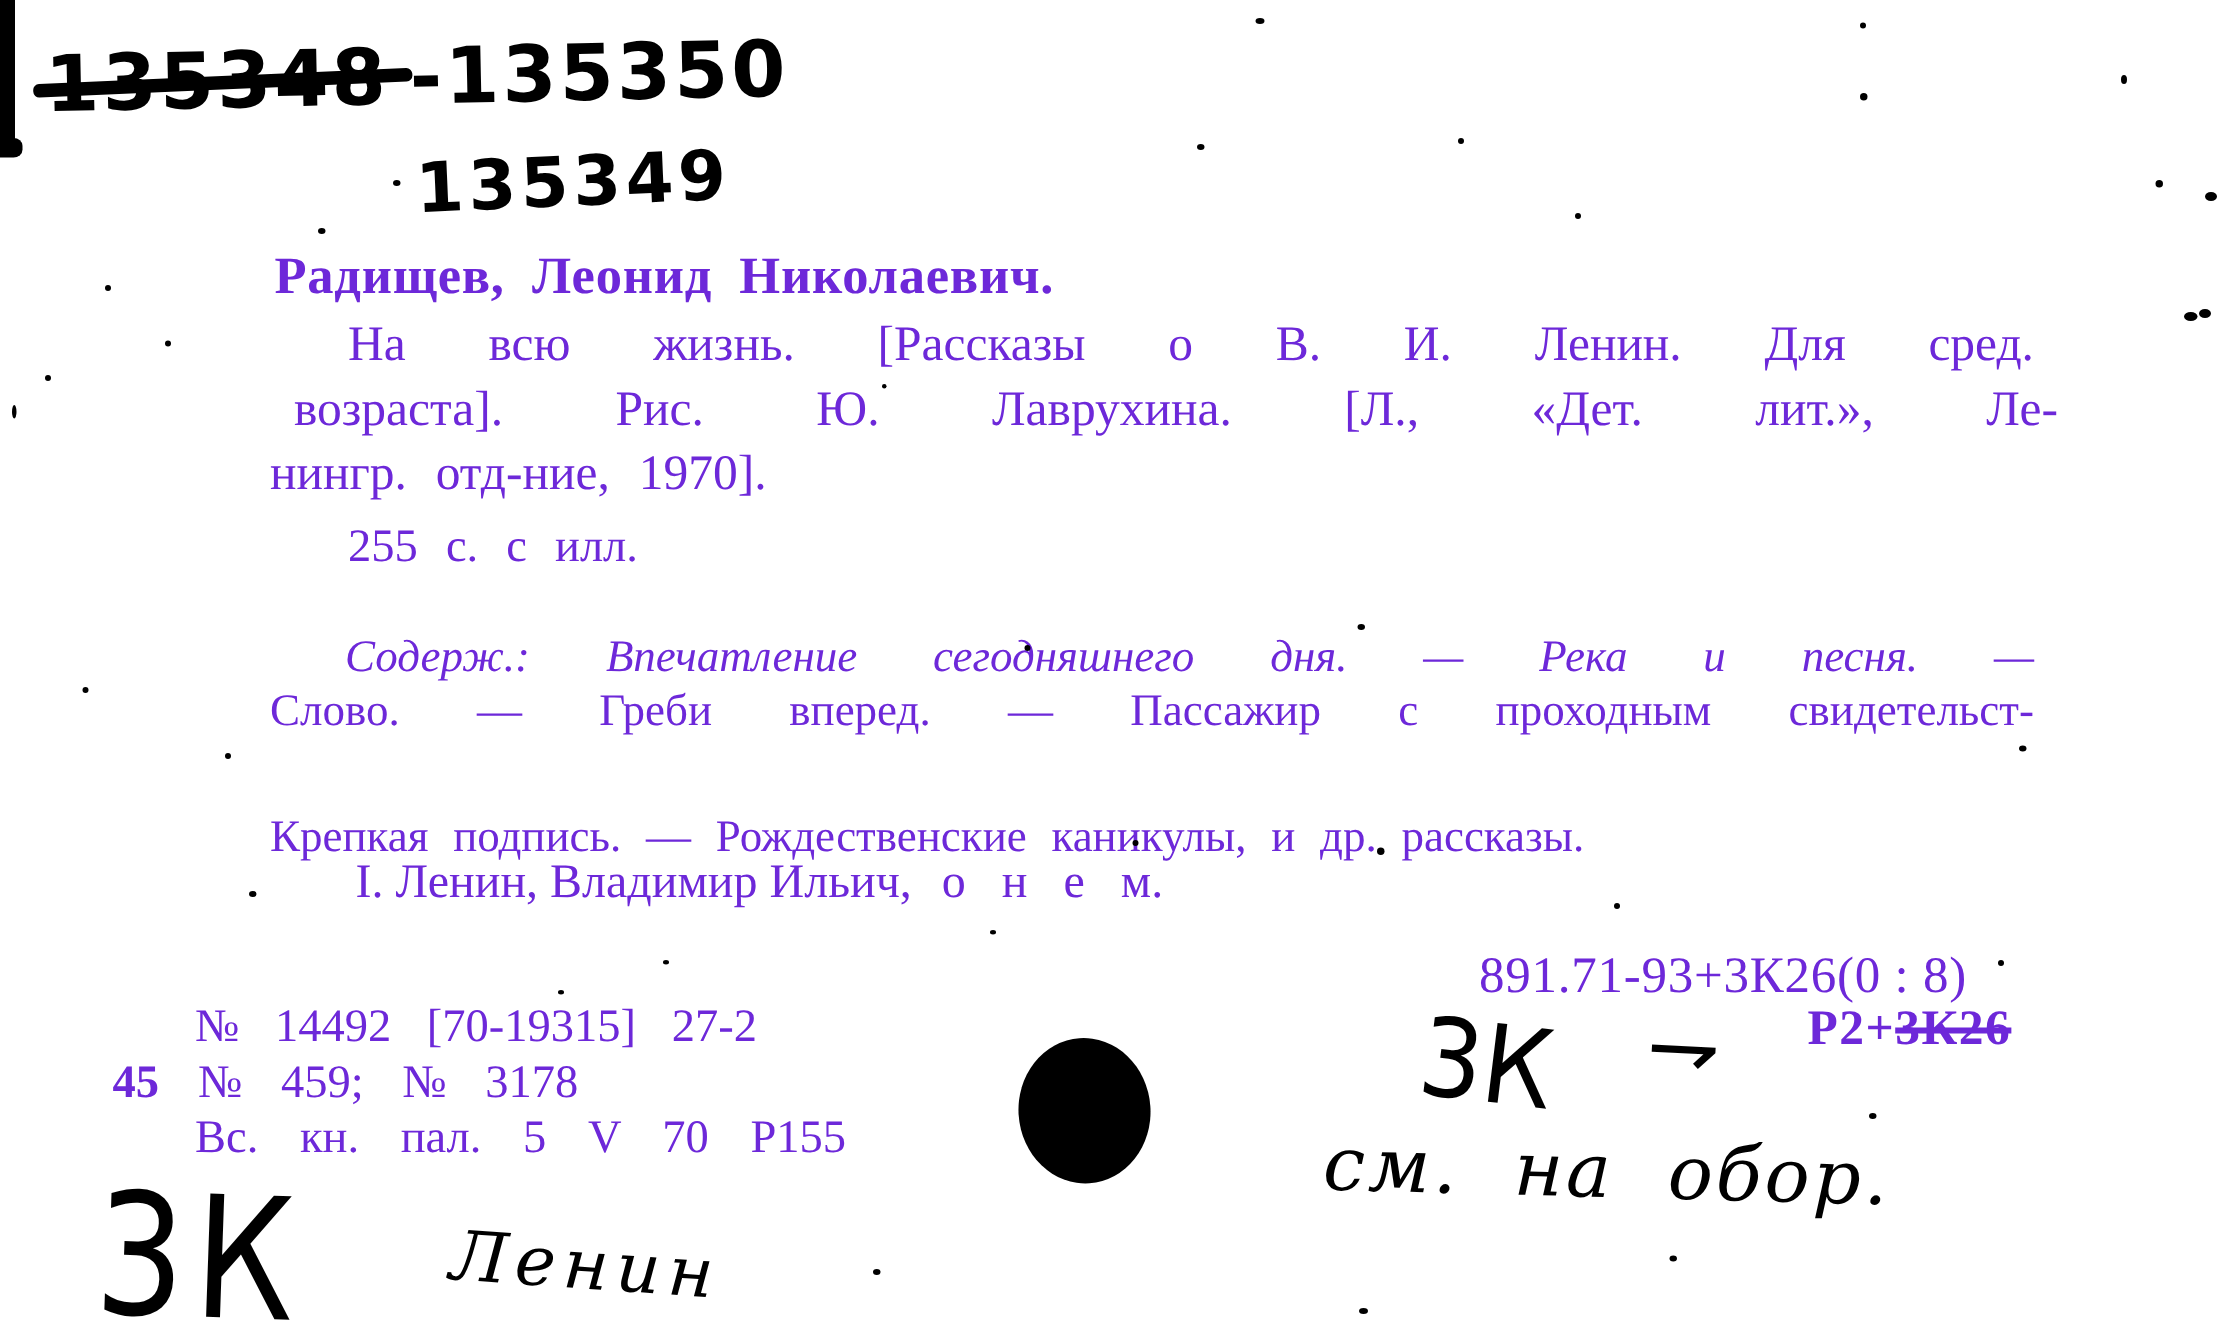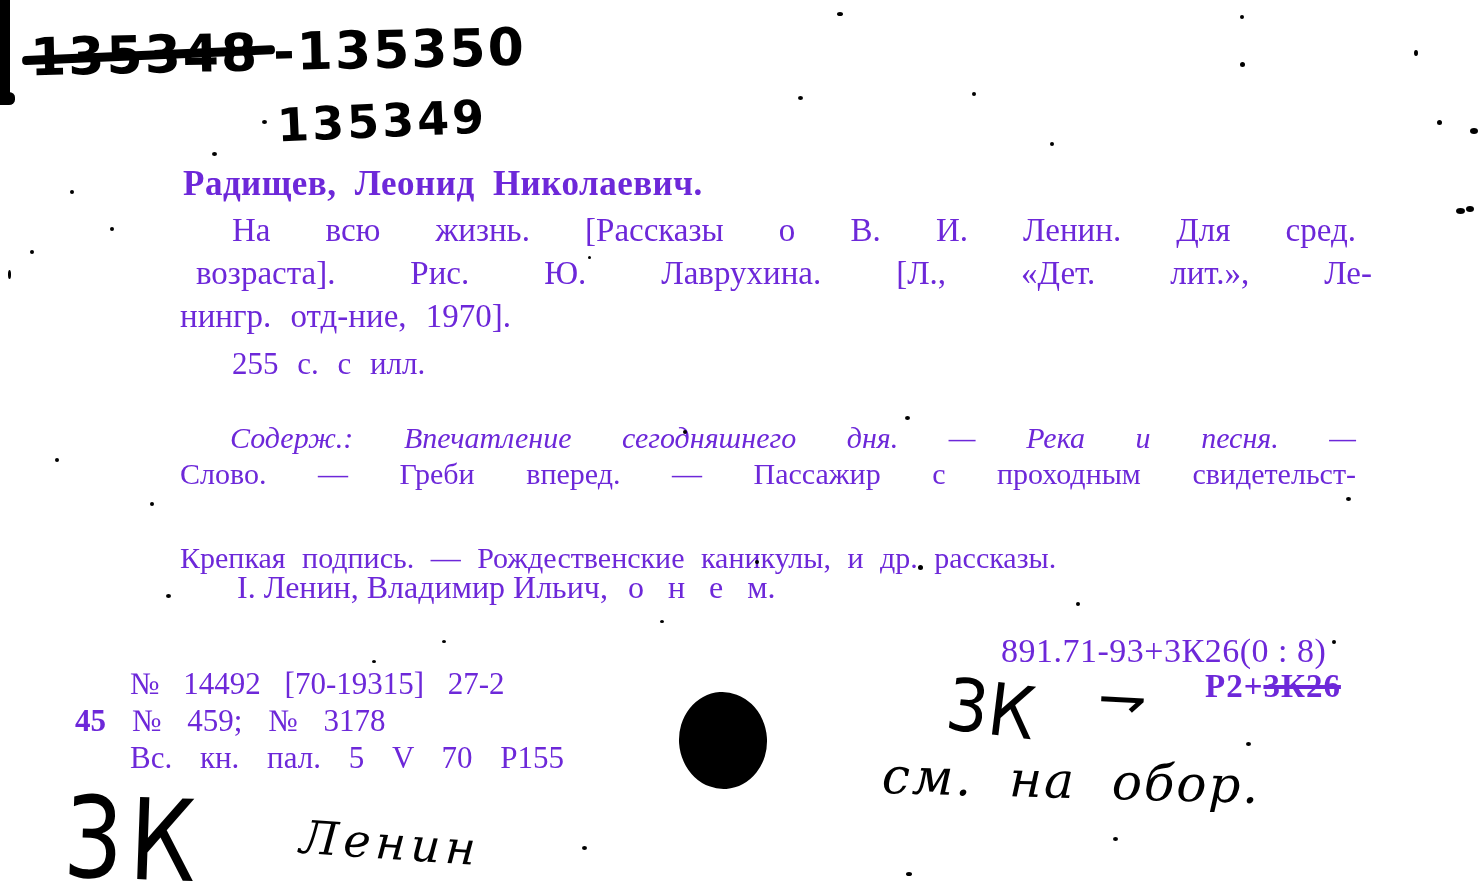--- a/index.html
+++ b/index.html
@@ -70,21 +70,21 @@
   <div class="abs print small-line" style="left:232px; top:346px; word-spacing:11px;">255 с. с илл.</div>
 
   <div class="abs print cont-line jl" style="left:230px; top:421px; width:1126px;font-style:italic;">Содерж.: Впечатление сегодняшнего дня. — Река и песня. —</div>
   <div class="abs print cont-line jl" style="left:180px; top:457px; width:1176px;">Слово. — Греби вперед. — Пассажир с проходным свидетельст-</div>
   <div class="abs print cont-line" style="left:180px; top:529px; word-spacing:9px;margin-top:12px;">Крепкая подпись. — Рождественские каникулы, и др. рассказы.</div>
 
   <div class="abs print" style="left:237px; top:569px; font-size:32px;">
     <span>I. Ленин, Владимир Ильич,</span><span class="tr-spaced">о н е м.</span>
   </div>
 
-  <div class="abs print udc" style="left:986px; top:632px;margin-left:15px;">891.71-93+3К26(0 : 8)</div>
+  <div class="abs print udc" style="left:986px; top:632px;">891.71-93+3К26(0 : 8)</div>
   <div class="abs print shelf" style="left:1205px; top:668px;">
     <span>Р2+</span><span class="struck">3К26</span>
   </div>
 
   <div class="abs print reg-line" style="left:130px; top:666px; word-spacing:16px;">№ 14492 [70-19315] 27-2</div>
   <div class="abs print reg-line" style="left:75px; top:703px;text-align:center;">
     <span style="font-weight:bold;">45</span><span style="margin-left:26px; word-spacing:18px;">№ 459; № 3178</span>
   </div>
   <div class="abs print reg-line" style="left:130px; top:740px; word-spacing:20px;">Вс. кн. пал. 5 V 70 Р155</div>
 

